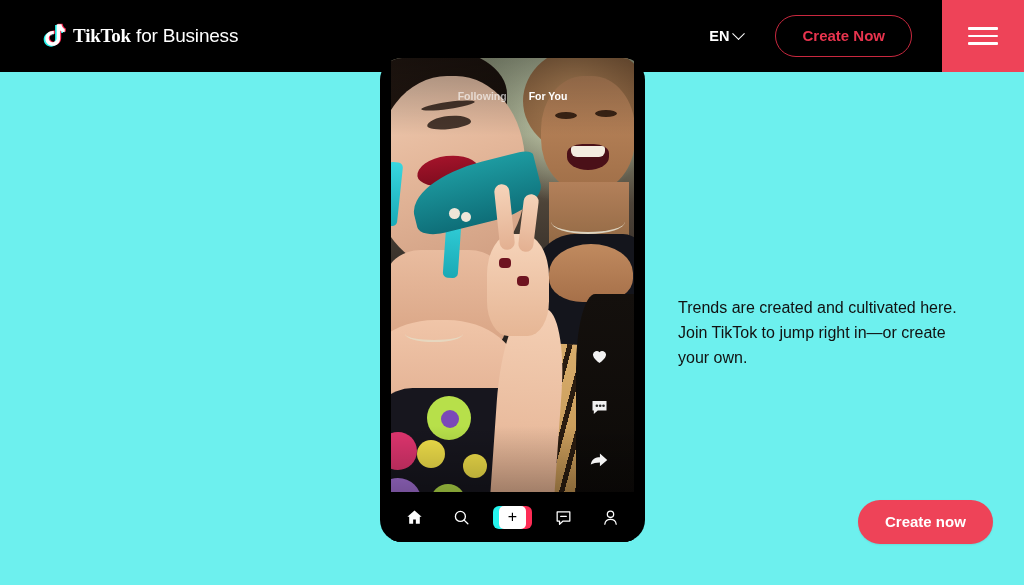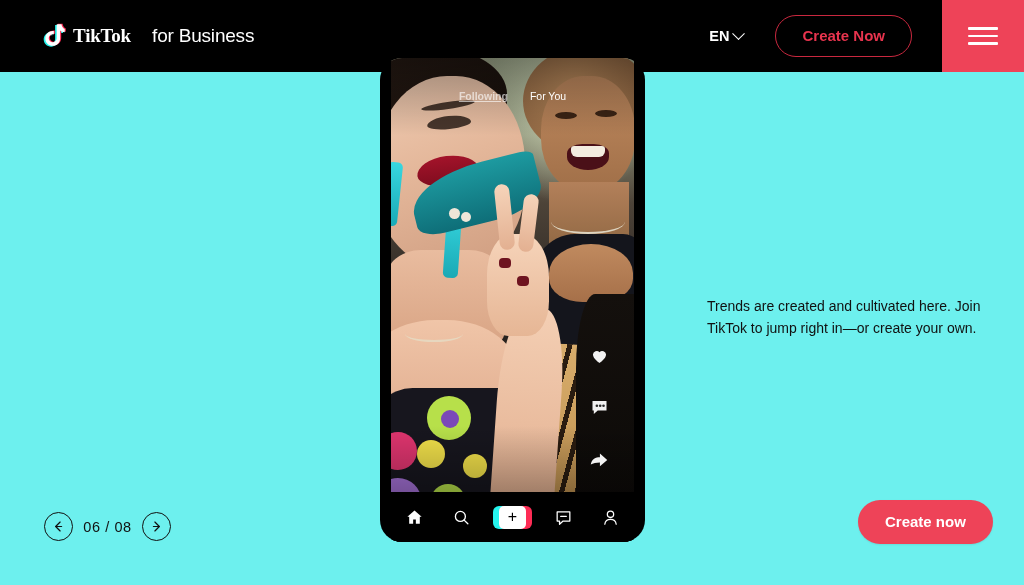--- a/index.html
+++ b/index.html
@@ -12,21 +12,21 @@
 
   
   .header {
     position:absolute; top:0; left:0; width:1024px; height:72px;
     background:#000; display:flex; align-items:center;
   }
   .brand { display:flex; align-items:center; margin-left:42px; }
   .tt-note { width:24px; height:26px; position:relative; margin-right:7px; }
   .brand-text { color:#fff; font-size:19px; letter-spacing:-0.2px; white-space:nowrap; }
   .brand-text b { font-weight:700;font-family:Liberation Serif, serif; }
-  .brand-text span { font-weight:400;margin-left:16px; }
+  .brand-text span { font-weight:400; }
 
   .hdr-right {
     margin-left:auto; display:flex; align-items:center; height:52px;
   }
   .lang {
     color:#fff; font-size:14.5px; font-weight:700;
     display:flex; align-items:center; gap:5px; cursor:pointer;
   }
   .chev { width:9px; height:9px; border-right:1.6px solid #fff; border-bottom:1.6px solid #fff;
           transform:rotate(45deg) translate(-2px,-2px); }
@@ -45,21 +45,21 @@
   
   .headline {
     position:absolute; left:46px; top:243px; width:330px;
     font-size:40px; font-weight:700; line-height:1.12;
     color:#0b0b0b; letter-spacing:-0.9px;
   }
 
   
   .subcopy {
     position:absolute; left:678px; top:296px; width:296px;
-    font-size:14px; line-height:1.55; color:#111;margin-left:29px;
+    font-size:16px; line-height:1.55; color:#111;
   }
 
   
   .carousel { position:absolute; left:44px; top:512px; display:flex; align-items:center; gap:0; }
   .arrow-btn {
     width:29px; height:29px; border-radius:50%; border:1.5px solid #111;
     display:flex; align-items:center; justify-content:center; cursor:pointer;
     background:transparent; color:#111; font-size:14px; line-height:1;
   }
   .counter { width:69px; text-align:center; font-size:14.5px; font-weight:500;
@@ -189,22 +189,22 @@
     background:linear-gradient(#14100d,#0b0907); border-radius:30% 0 0 0; }
   .vshade { position:absolute; inset:0;
     background:linear-gradient(rgba(0,0,0,.34) 0%, rgba(0,0,0,0) 16%,
                 rgba(0,0,0,0) 76%, rgba(0,0,0,.5) 100%); }
 
   
   .tabs {
     position:absolute; top:32px; left:0; width:243px;
     display:flex; justify-content:center; gap:22px; font-size:10.5px; z-index:6;
   }
-  .tab-following { color:rgba(255,255,255,.62); font-weight:600; cursor:pointer;text-decoration:underline; }
-  .tab-foryou { color:#fff; font-weight:400; cursor:pointer; }
+  .tab-following { color:rgba(255,255,255,.62); font-weight:600; cursor:pointer; }
+  .tab-foryou { color:#fff; font-weight:700; cursor:pointer; }
 
   
   .actions { position:absolute; right:14px; top:282px; width:36px; z-index:6; }
   .act { width:30px; height:30px; margin-bottom:22px; display:flex;
          align-items:center; justify-content:center; cursor:pointer; }
 
   
   .nav {
     position:absolute; bottom:0; left:0; width:243px; height:50px; background:#000;
     display:flex; align-items:center; justify-content:space-around; z-index:6;
@@ -254,35 +254,20 @@
         <i></i>
         <i></i>
         <i></i>
       </div>
     </div>
   </div>
 
 
   <p class="subcopy">Trends are created and cultivated here. Join TikTok to jump right in—or create your own.</p>
 
-  <div class="carousel">
-    <div class="arrow-btn">
-      <svg viewBox="0 0 16 16" width="13" height="13">
-        <path d="M10 2.5 4.5 8 10 13.5" fill="none" stroke="#111" stroke-width="1.5" stroke-linecap="round" stroke-linejoin="round"></path>
-        <path d="M4.6 8h7.2" stroke="#111" stroke-width="1.5" stroke-linecap="round"></path>
-      </svg>
-    </div>
-    <div class="counter">06 / 08</div>
-    <div class="arrow-btn">
-      <svg viewBox="0 0 16 16" width="13" height="13">
-        <path d="M6 2.5 11.5 8 6 13.5" fill="none" stroke="#111" stroke-width="1.5" stroke-linecap="round" stroke-linejoin="round"></path>
-        <path d="M11.4 8H4.2" stroke="#111" stroke-width="1.5" stroke-linecap="round"></path>
-      </svg>
-    </div>
-  </div>
 
   <button class="cta">Create now</button>
 
   <div class="phone">
     <div class="screen">
 
       <div class="video">
         <div class="vbg"></div>
 
         <div class="w2-hair"></div>

